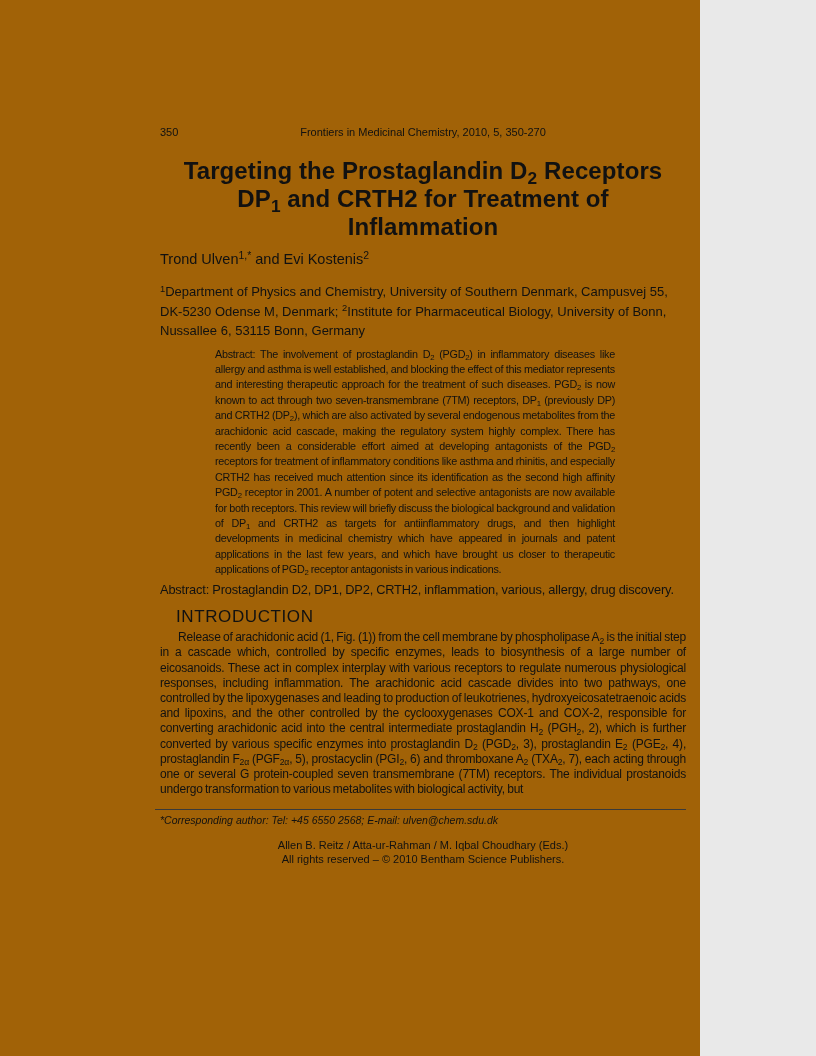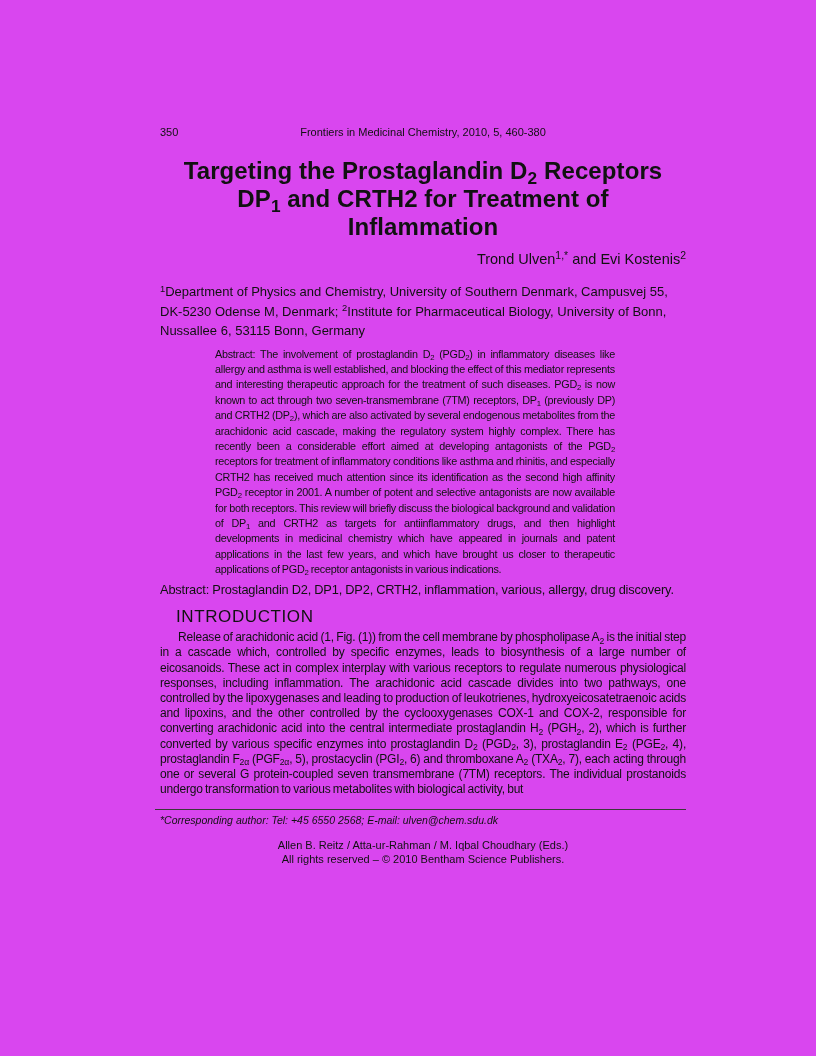--- a/index.html
+++ b/index.html
@@ -4,22 +4,22 @@
 <style>
   html, body { margin: 0; padding: 0; }
   body {
     width: 816px; height: 1056px;
     background: #e9e9e9;
     font-family: "Liberation Sans", "DejaVu Sans", sans-serif;
     color: #111;
   }
   .page {
     position: relative;
-    width: 816px; height: 1056px;
-    background: #d946ef;
+    width: 700px; height: 1056px;
+    background: #a16207;
     overflow: hidden;
   }
   .content {
     position: absolute;
     left: 160px; top: 0;
     width: 526px;
   }
   .running-header {
     position: relative;
     margin-top: 126px;
@@ -33,21 +33,21 @@
     font-size: 24px;
     line-height: 28px;
     font-weight: bold;
     text-align: center;
     letter-spacing: 0.1px;
   }
   .authors {
     margin-top: 9px;
     font-size: 14.5px;
     line-height: 18px;
-    text-align: right;
+    text-align: left;
   }
   .affiliations {
     margin-top: 14px;
     font-size: 13px;
     line-height: 19.5px;
   }
   p.abstract {
     margin: 6px 0 0 55px;
     width: 400px;
     font-size: 10.8px;
@@ -102,21 +102,21 @@
   sup { font-size: 72%; line-height: 0; vertical-align: baseline; position: relative; top: -0.45em; }
 </style>
 </head>
 <body>
 
 <div class="page">
   <div class="content">
 
     <div class="running-header">
       <span class="page-number">350</span>
-      <span>Frontiers in Medicinal Chemistry, 2010, 5, 460-380</span>
+      <span>Frontiers in Medicinal Chemistry, 2010, 5, 350-270</span>
     </div>
 
     <h1 class="paper-title">Targeting the Prostaglandin D<sub>2</sub> Receptors DP<sub>1</sub> and CRTH2 for Treatment of Inflammation</h1>
 
     <div class="authors">Trond Ulven<sup>1,*</sup> and Evi Kostenis<sup>2</sup></div>
 
     <div class="affiliations"><sup>1</sup>Department of Physics and Chemistry, University of Southern Denmark, Campusvej 55, DK-5230 Odense M, Denmark; <sup>2</sup>Institute for Pharmaceutical Biology, University of Bonn, Nussallee 6, 53115 Bonn, Germany</div>
 
     <p class="abstract"><span>Abstract:</span> <span>The involvement of prostaglandin D<sub>2</sub> (PGD<sub>2</sub>) in inflammatory diseases like allergy and asthma is well established, and blocking the effect of this mediator represents and interesting therapeutic approach for the treatment of such diseases. PGD<sub>2</sub> is now known to act through two seven-transmembrane (7TM) receptors, DP<sub>1</sub> (previously DP) and CRTH2 (DP<sub>2</sub>), which are also activated by several endogenous metabolites from the arachidonic acid cascade, making the regulatory system highly complex. There has recently been a considerable effort aimed at developing antagonists of the PGD<sub>2</sub> receptors for treatment of inflammatory conditions like asthma and rhinitis, and especially CRTH2 has received much attention since its identification as the second high affinity PGD<sub>2</sub> receptor in 2001. A number of potent and selective antagonists are now available for both receptors. This review will briefly discuss the biological background and validation of DP<sub>1</sub> and CRTH2 as targets for antiinflammatory drugs, and then highlight developments in medicinal chemistry which have appeared in journals and patent applications in the last few years, and which have brought us closer to therapeutic applications of PGD<sub>2</sub> receptor antagonists in various indications.</span></p>
 

